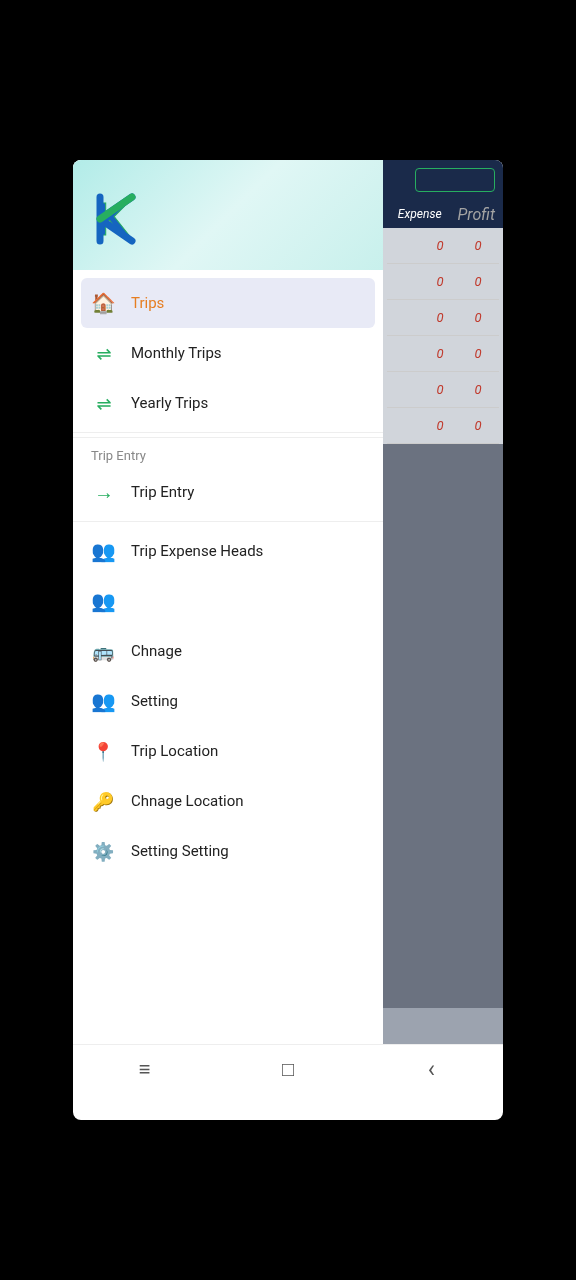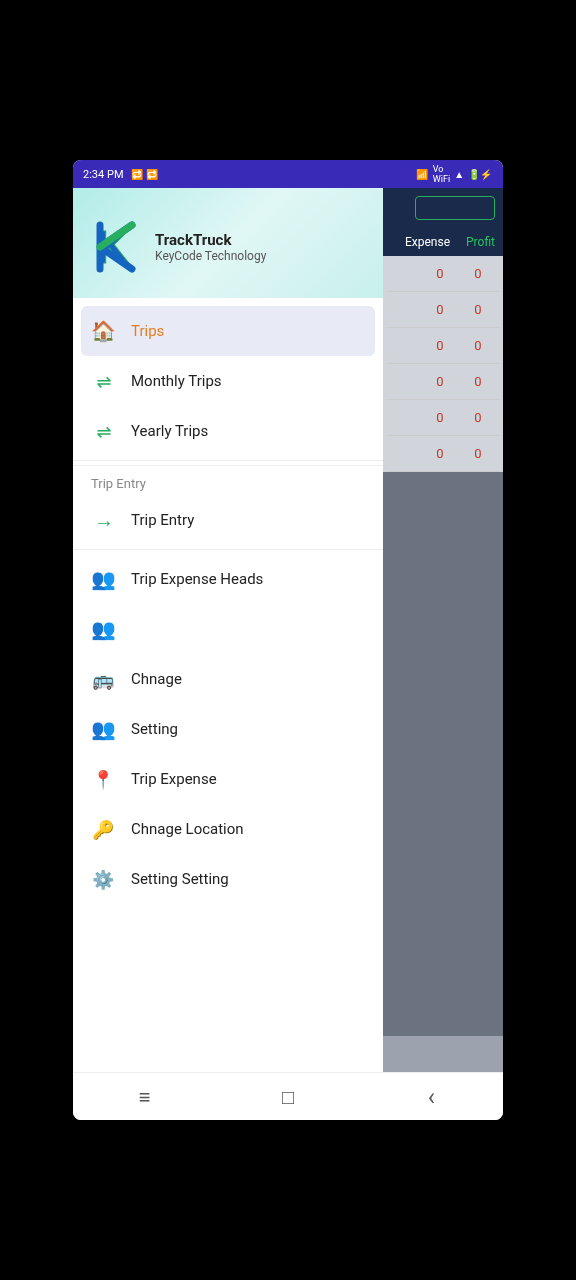--- a/index.html
+++ b/index.html
@@ -136,54 +136,36 @@
     .icon-bus { color: #27ae60; font-size: 18px; }
     .icon-pin { color: #27ae60; font-size: 18px; }
     .icon-key { color: #27ae60; font-size: 18px; }
     .icon-gear { color: #27ae60; font-size: 18px; }
   </style>
 </head>
 <body>
 
 <div class="phone-frame">
 
-  <div class="status-bar">
-    <div class="status-left">
-      <span>2:34 PM</span>
-      <span style="font-size:10px; margin-left:4px;">
-        🔁 🔁
-      </span>
-    </div>
-    <div class="status-right">
-      <span>📶</span>
-      <span style="font-size:9px;">Vo<br>WiFi</span>
-      <span>▲</span>
-      <span>🔋⚡</span>
-    </div>
-  </div>
 
   <div class="content-area">
 
     <div class="drawer">
 
       <div class="drawer-header">
         <div class="logo-area">
           <div class="logo-k">
             <svg width="48" height="52" viewBox="0 0 48 52">
               <text x="2" y="42" font-size="46" font-weight="bold" fill="#1565c0" font-family="Arial">K</text>
               <text x="2" y="42" font-size="46" font-weight="bold" fill="none" stroke="#27ae60" stroke-width="1" font-family="Arial">K</text>
 
               <path d="M6 4 L6 48 M6 26 L38 4 M6 26 L38 48" stroke="#1565c0" stroke-width="7" fill="none" stroke-linecap="round"></path>
               <path d="M6 26 L38 4" stroke="#27ae60" stroke-width="7" fill="none" stroke-linecap="round"></path>
             </svg>
           </div>
-          <div>
-            <div class="app-name">TrackTruck</div>
-            <div class="app-sub">KeyCode Technology</div>
-          </div>
         </div>
       </div>
 
       <div class="nav-list">
 
         <div class="nav-item active">
           <span class="icon icon-home">🏠</span>
           <span>Trips</span>
         </div>
 
@@ -221,43 +203,43 @@
           <span>Chnage</span>
         </div>
 
         <div class="nav-item">
           <span class="icon icon-people">👥</span>
           <span>Setting</span>
         </div>
 
         <div class="nav-item">
           <span class="icon icon-pin">📍</span>
-          <span>Trip Expense</span>
+          <span>Trip Location</span>
         </div>
 
         <div class="nav-item">
           <span class="icon icon-key">🔑</span>
           <span>Chnage Location</span>
         </div>
 
         <div class="nav-item">
           <span class="icon icon-gear">⚙️</span>
           <span>Setting Setting</span>
         </div>
       </div>
     </div>
 
-    <div style="flex:1; background:#9ca3af; position:relative; overflow:hidden;">
+    <div style="flex:1; background:#9ca3af; position:relative; overflow:hidden;font-style:italic;">
 
       <div style="background:#1a2a4a; height:40px; display:flex; align-items:center; justify-content:flex-end; padding:0 8px; gap:16px;">
         <div style="border:1.5px solid #27ae60; border-radius:4px; width:80px; height:24px;"></div>
       </div>
       <div style="background:#1a2a4a; height:28px; display:flex; align-items:center; justify-content:flex-end; padding:0 8px; gap:16px;">
         <span style="color:#fff; font-size:12px;">Expense</span>
-        <span style="color:#22c55e; font-size:12px;">Profit</span>
+        <span style="color:#a3a3a3; font-size:16px;">Profit</span>
       </div>
 
       <div style="background:#d1d5db; padding:0 4px;">
         <div class="data-row">
           <span class="data-cell">0</span>
           <span class="data-cell">0</span>
         </div>
         <div class="data-row">
           <span class="data-cell">0</span>
           <span class="data-cell">0</span>

